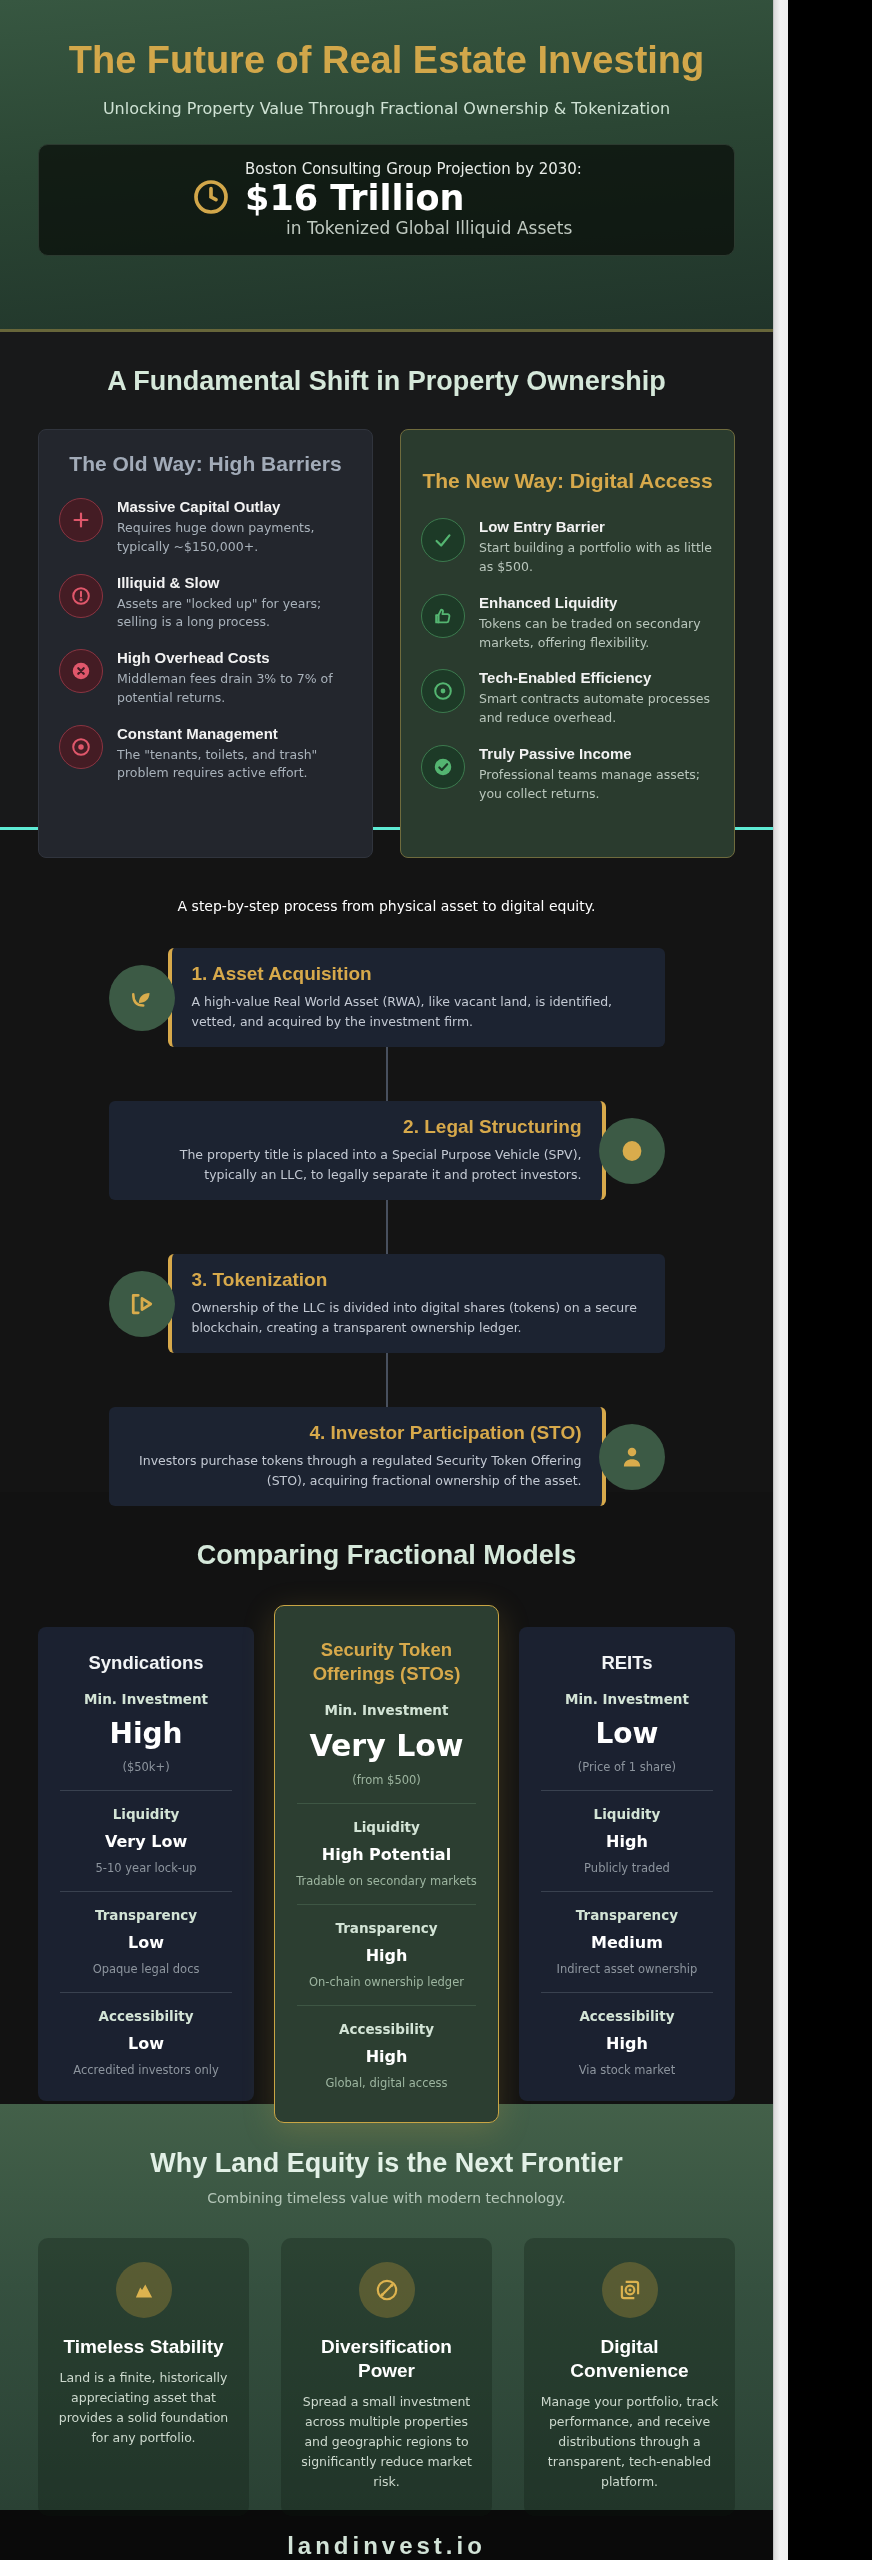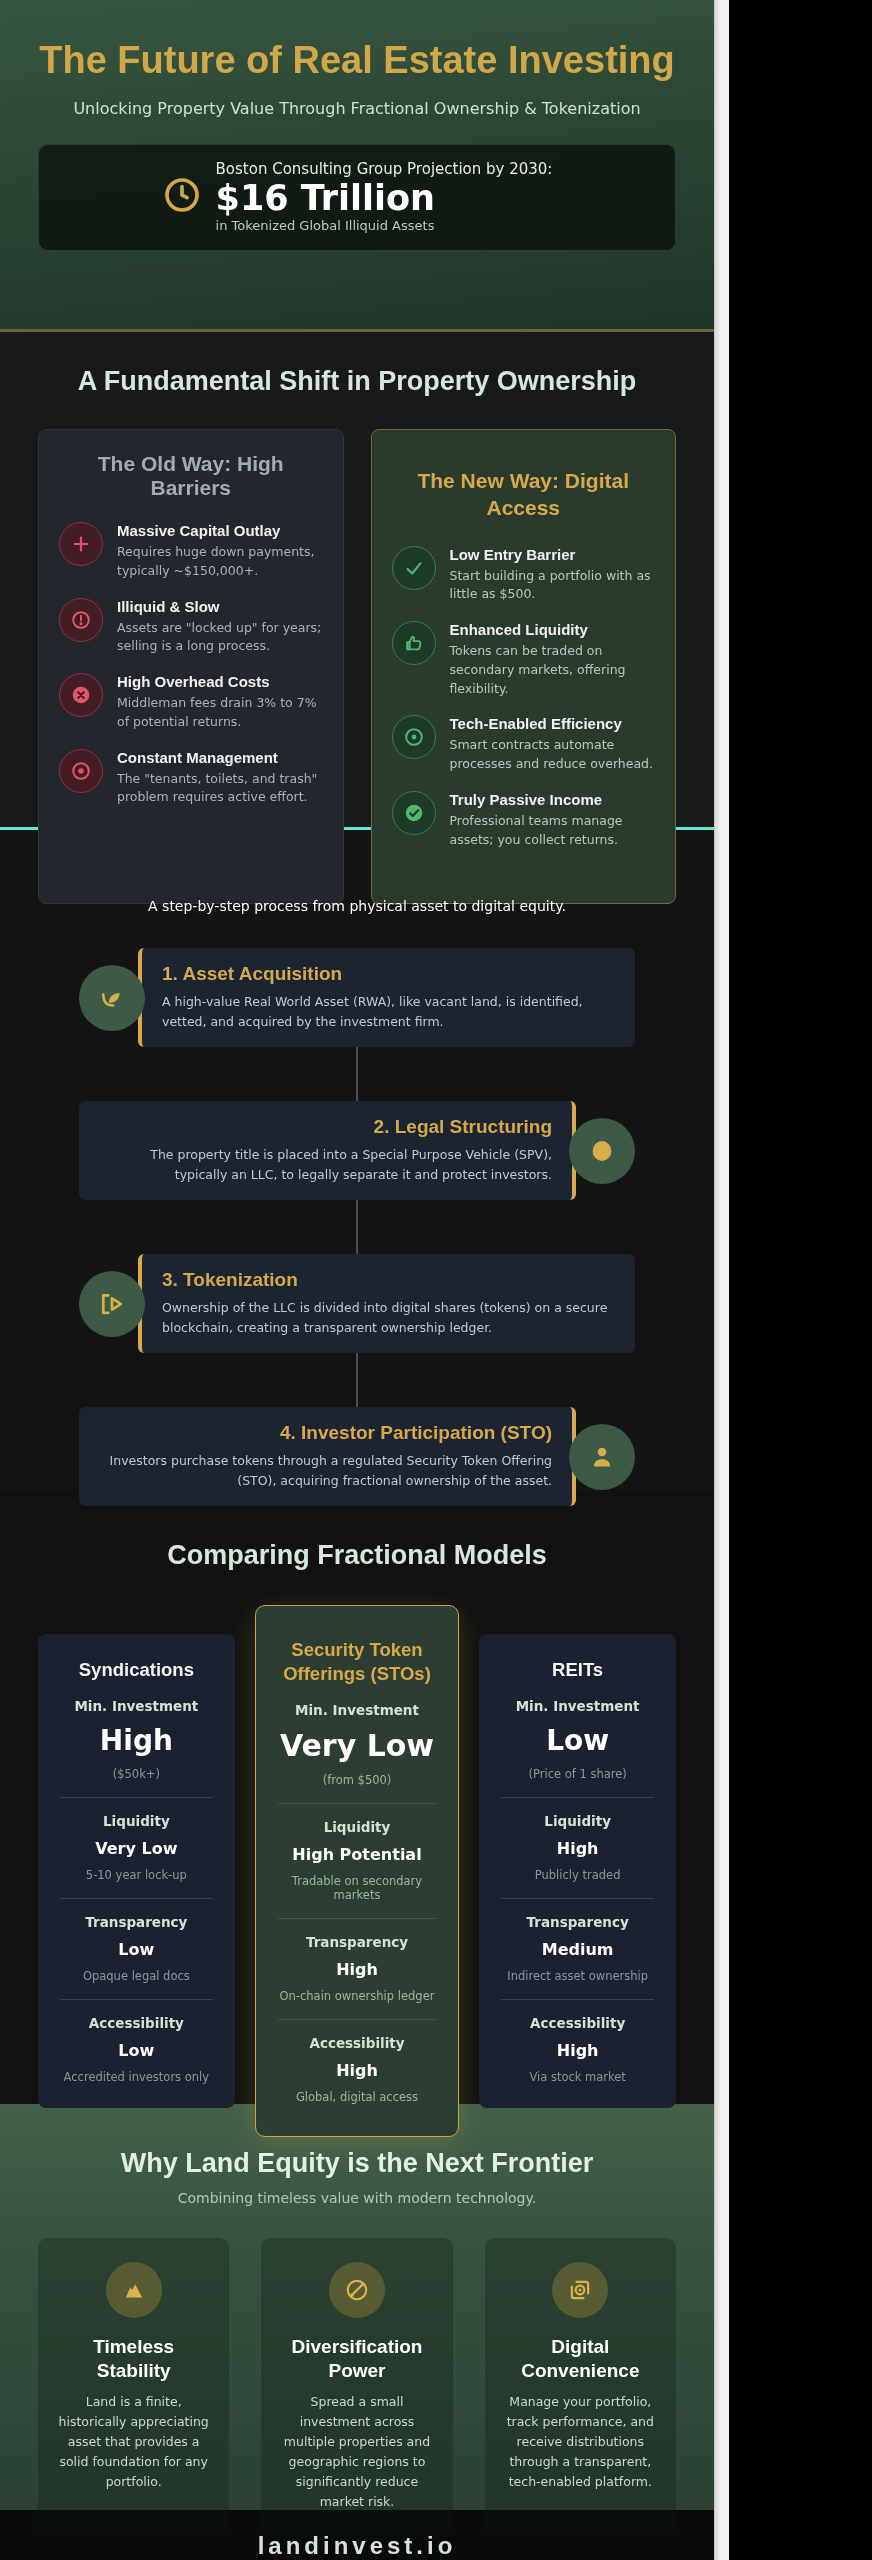--- a/index.html
+++ b/index.html
@@ -1,29 +1,29 @@
 <!DOCTYPE html>
 <html><head>
 <meta charset="utf-8">
 <style>
   html,body{margin:0;padding:0;background:#000;}
   body{width:872px;height:2560px;font-family:"DejaVu Sans","Liberation Sans",sans-serif;display:flex;}
-  .page{width:714px;height:2560px;overflow:hidden;}
+  .page{width:773px;height:2560px;overflow:hidden;}
   .scroll-track{width:15px;height:2560px;background:linear-gradient(90deg,#d8d8d8 0%,#f3f3f3 45%,#efefef 100%);border-left:1px solid #c3c3c3;box-sizing:border-box;}
   h1,h2,h3{margin:0;font-family:"Liberation Sans","DejaVu Sans",sans-serif;}
   
   .hero{height:332px;box-sizing:border-box;background:linear-gradient(175deg,#375741 0%,#2b4634 45%,#20342a 100%);border-bottom:3px solid #67663a;text-align:center;padding-top:38px;}
   .hero-title{font-size:38px;line-height:1.16;color:#d2a74a;font-weight:bold;max-width:650px;margin:0 auto;}
   .hero-sub{margin-top:17px;font-size:16px;color:#cfe2d4;}
   .stat-card{margin:26px 38px 0;background:rgba(8,12,9,.72);border:1px solid #2c3a30;border-radius:10px;padding:15px 20px 17px;}
   .stat-inner{display:inline-grid;grid-template-columns:54px auto;text-align:left;align-items:center;}
   .stat-clock{grid-row:1/4;align-self:center;}
   .stat-label{font-size:15px;color:#e9ede9;}
   .stat-value{font-size:35px;font-weight:bold;color:#ffffff;line-height:1.15;}
-  .stat-subtext{font-size:13px;color:#bfc9c0;}
+  .stat-subtext{font-size:17px;color:#bfc9c0;margin-left:41px;}
   
   .section-shift{height:498px;box-sizing:border-box;background:#18191a;border-bottom:3px solid #5eead4;padding-top:34px;}
   .mint-h2{font-size:27px;color:#d5e8da;text-align:center;font-weight:bold;}
   .shift-grid{display:grid;grid-template-columns:1fr 1fr;gap:27px;margin:32px 38px 0;}
   .old-card{background:#23262d;border:1px solid #30343d;border-radius:8px;padding:22px 20px;box-sizing:border-box;}
   .old-title{color:#a2abb8;font-size:21px;text-align:center;font-weight:bold;margin-bottom:22px;}
   .new-card{background:#2a3b2e;border:1px solid #6f6b3d;border-radius:8px;padding:37px 20px;box-sizing:border-box;}
   .new-title{color:#d7a94b;font-size:21px;text-align:center;font-weight:bold;margin-bottom:24px;line-height:1.3;}
   .feature{display:flex;gap:14px;margin-bottom:17px;align-items:flex-start;}
   .f-icon{width:44px;height:44px;border-radius:50%;flex:none;display:flex;align-items:center;justify-content:center;box-sizing:border-box;}

